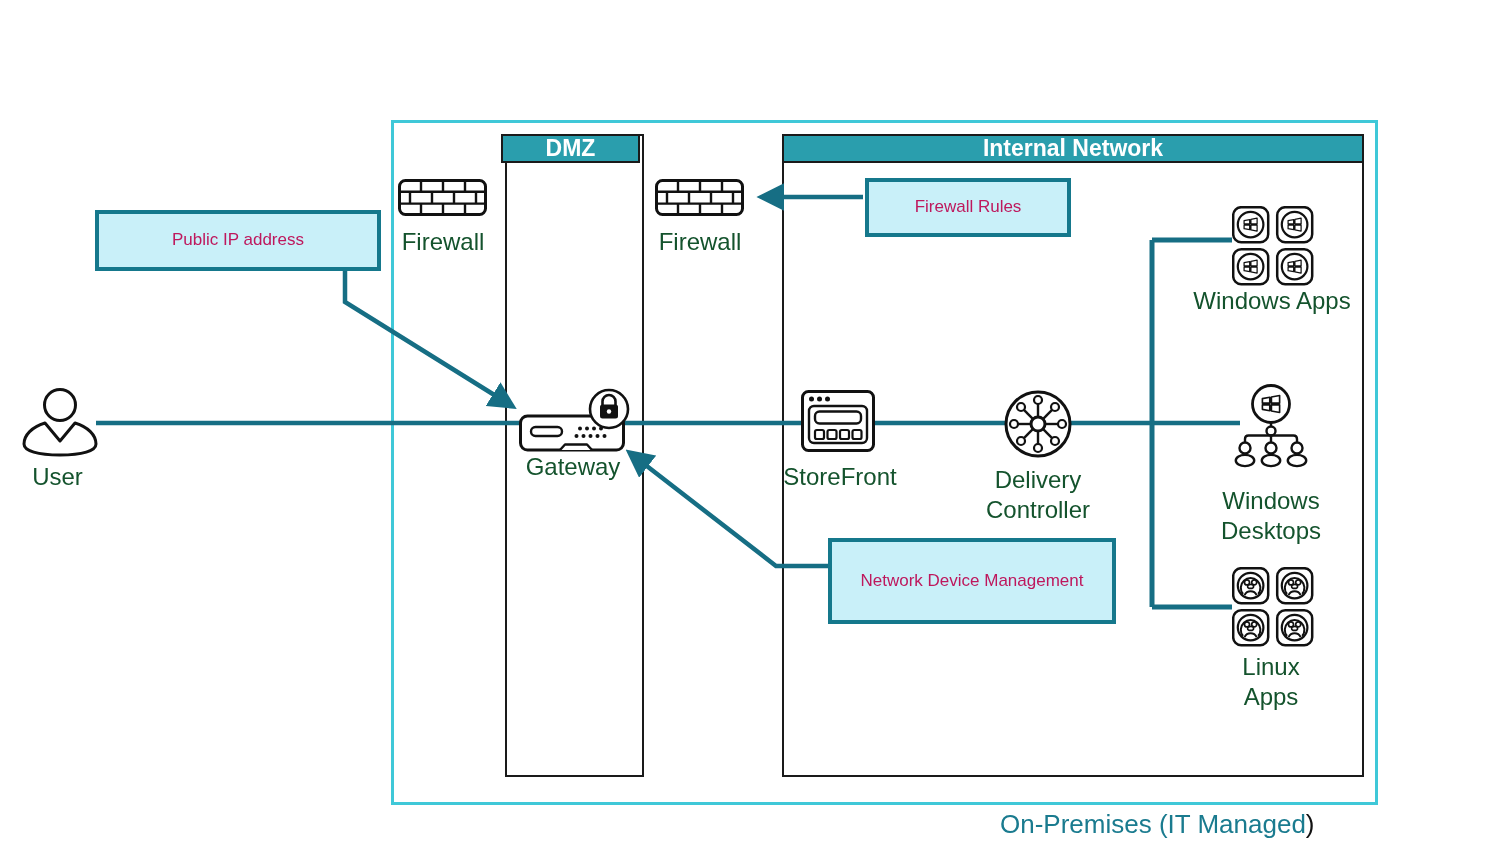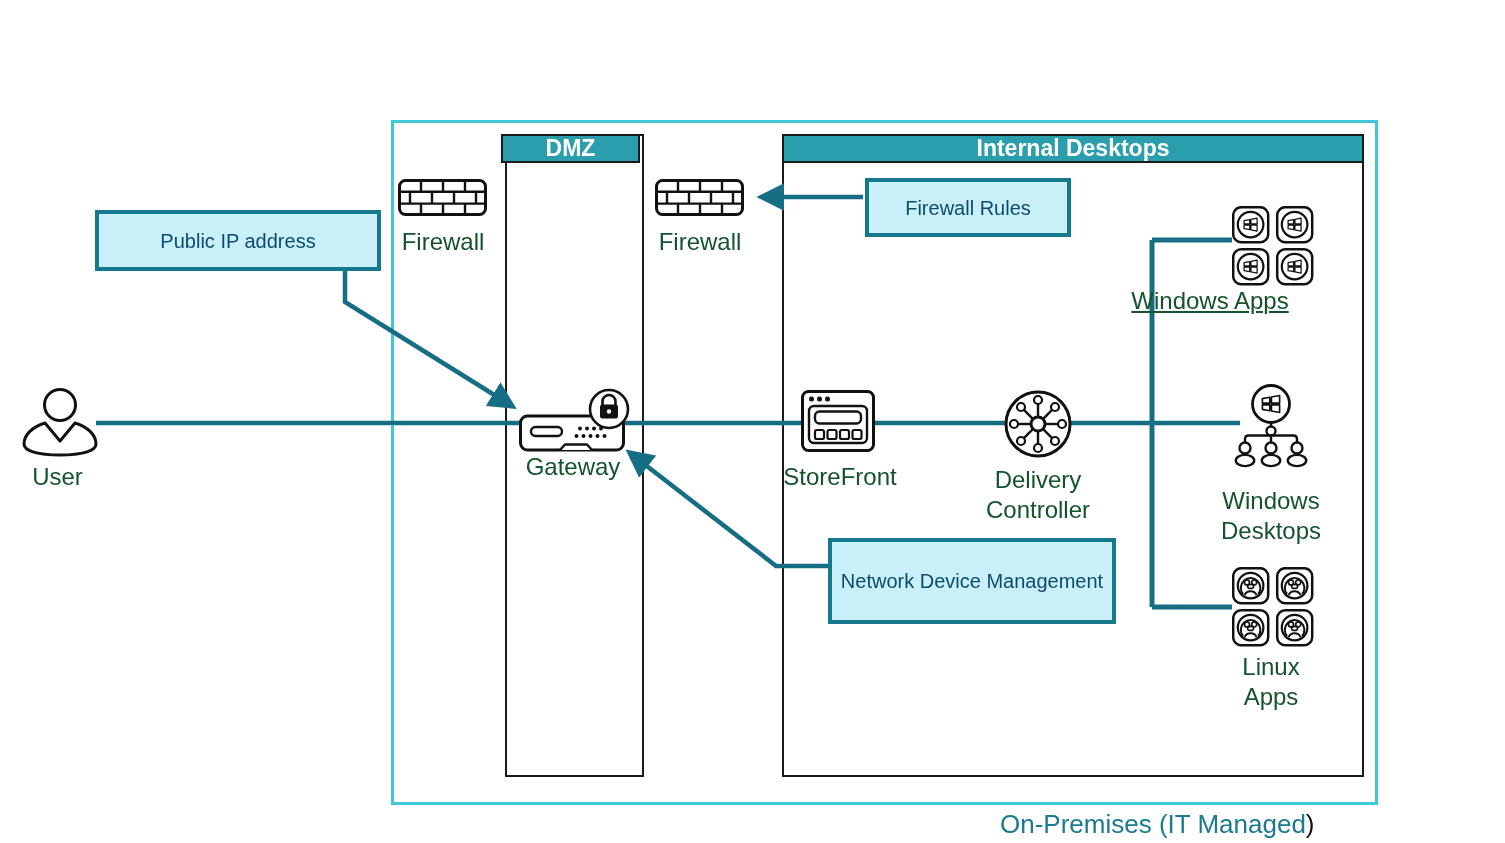--- a/index.html
+++ b/index.html
@@ -9,34 +9,34 @@
               border:3px solid #3FC8D8;}
   .zone-box{position:absolute;border:2px solid #1a1a1a;background:transparent;}
   .zone-dmz{left:505px;top:134px;width:135px;height:639px;}
   .zone-internal{left:782px;top:134px;width:578px;height:639px;}
   .zone-header{position:absolute;background:#2A9EAD;border:2px solid #1a1a1a;
                color:#fff;font-weight:bold;font-size:23px;display:flex;
                align-items:center;justify-content:center;}
   .hdr-dmz{left:477px;top:134px;width:135px;height:25px;margin-left:24px;}
   .hdr-internal{left:782px;top:134px;width:578px;height:25px;}
   .callout{position:absolute;background:#C9F0F9;border:4px solid #15788C;
-           color:#0c4a6e;font-size:20px;display:flex;align-items:center;
+           color:#be185d;font-size:17px;display:flex;align-items:center;
            justify-content:center;text-align:center;line-height:1.3;}
   .co-public-ip{left:95px;top:210px;width:278px;height:53px;}
   .co-firewall-rules{left:865px;top:178px;width:198px;height:51px;}
   .co-ndm{left:828px;top:538px;width:280px;height:78px;align-items:center;}
   .node-label{position:absolute;color:#14532d;font-size:24px;text-align:center;
               line-height:1.26;}
   .lbl-user{left:20px;top:462px;width:75px;}
   .lbl-firewall-1{left:396px;top:227px;width:94px;}
   .lbl-firewall-2{left:653px;top:227px;width:94px;}
   .lbl-gateway{left:517px;top:452px;width:112px;text-align:center;}
   .lbl-storefront{left:776px;top:462px;width:128px;}
   .lbl-dc{left:976px;top:465px;width:124px;}
-  .lbl-win-apps{left:1124px;top:286px;width:172px;text-decoration:underline;}
+  .lbl-win-apps{left:1186px;top:286px;width:172px;}
   .lbl-win-desktops{left:1204px;top:486px;width:134px;}
   .lbl-linux-apps{left:1219px;top:652px;width:104px;}
   .lbl-onprem{position:absolute;left:1000px;top:809px;width:362px;
               color:#1A7B8F;font-size:26px;text-align:left;}
   .lbl-onprem .paren{color:#111;}
   .abs{position:absolute;}
   svg{display:block;}
   .conn{stroke:#166E84;stroke-width:4.5;fill:none;}
 </style>
 </head>
@@ -98,21 +98,21 @@
     <path class="conn" style="stroke-width:5" d="M1152,607 H1232"></path>
     <path class="conn" d="M863,197 H762" marker-end="url(#arrow)"></path>
     <path class="conn" d="M345,266 V302 L512,406" marker-end="url(#arrow)"></path>
     <path class="conn" d="M828,566 H776 L630,453" marker-end="url(#arrow)"></path>
   </svg>
 
   <div class="zone-header hdr-dmz">
     <span>DMZ</span>
   </div>
   <div class="zone-header hdr-internal">
-    <span>Internal Desktops</span>
+    <span>Internal Network</span>
   </div>
 
   <div class="callout co-public-ip">
     <span>Public IP address</span>
   </div>
   <div class="callout co-firewall-rules">
     <span>Firewall Rules</span>
   </div>
   <div class="callout co-ndm">
     <span>Network Device Management</span>

